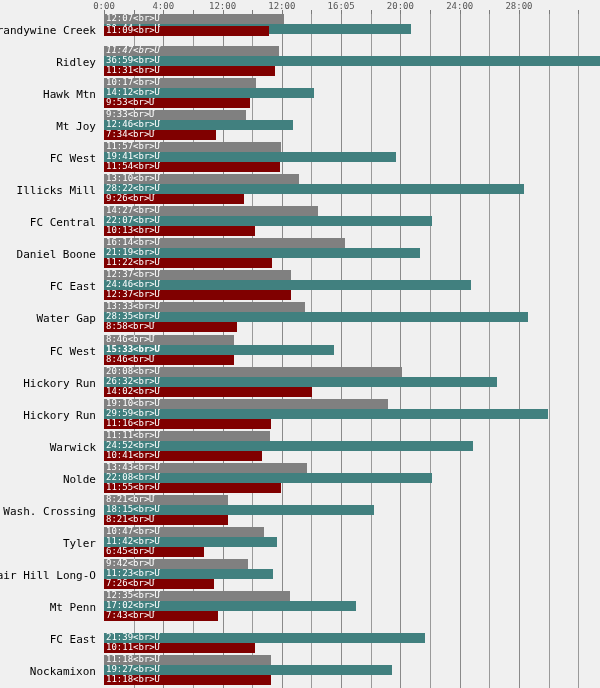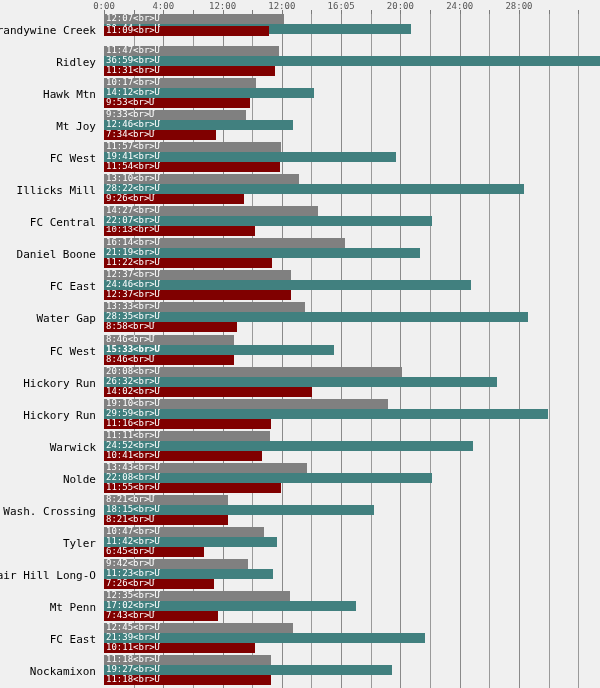--- a/index.html
+++ b/index.html
@@ -156,21 +156,21 @@
           <div class="bar teal" style="width: 307.263px;"></div>
           <div class="bar-value on-teal">20:44&lt;br&gt;Մ</div>
         </div>
         <div class="bar-row" style="top: 12px; width: 456px;">
           <div class="bar red" style="width: 165.243px;"></div>
           <div class="bar-value on-red">11:09&lt;br&gt;Մ</div>
         </div>
       </div>
       <div class="group" style="top: 46.05px; height: 30px;">
         <div class="group-label" style="top: 11px;">Ridley</div>
-        <div class="bar-row" style="top: 0px; width: 480px;">
+        <div class="bar-row" style="top: 0px; width: 480px; font-style: italic;">
           <div class="bar gray" style="width: 174.624px;"></div>
           <div class="bar-value on-gray">11:47&lt;br&gt;Մ</div>
         </div>
         <div class="bar-row" style="top: 10px; width: 496px;">
           <div class="bar teal" style="width: 548.088px;"></div>
           <div class="bar-value on-teal">36:59&lt;br&gt;Մ</div>
         </div>
         <div class="bar-row" style="top: 20px; width: 496px;">
           <div class="bar red" style="width: 170.682px;"></div>
           <div class="bar-value on-red">11:31&lt;br&gt;Մ</div>
@@ -239,21 +239,21 @@
       <div class="group" style="top: 206.3px; height: 30px;">
         <div class="group-label" style="top: 11px;">FC Central</div>
         <div class="bar-row" style="top: 0px; width: 496px;">
           <div class="bar gray" style="width: 214.149px;"></div>
           <div class="bar-value on-gray">14:27&lt;br&gt;Մ</div>
         </div>
         <div class="bar-row" style="top: 10px; width: 496px;">
           <div class="bar teal" style="width: 327.774px;"></div>
           <div class="bar-value on-teal">22:07&lt;br&gt;Մ</div>
         </div>
-        <div class="bar-row" style="top: 20px; width: 496px; font-family: Liberation Mono, monospace;">
+        <div class="bar-row" style="top: 20px; width: 496px;">
           <div class="bar red" style="width: 151.416px;"></div>
           <div class="bar-value on-red">10:13&lt;br&gt;Մ</div>
         </div>
       </div>
       <div class="group" style="top: 238.35px; height: 30px;">
         <div class="group-label" style="top: 11px;">Daniel Boone</div>
         <div class="bar-row" style="top: 0px; width: 496px;">
           <div class="bar gray" style="width: 240.573px;"></div>
           <div class="bar-value on-gray">16:14&lt;br&gt;Մ</div>
         </div>
@@ -426,24 +426,20 @@
           <div class="bar teal" style="width: 252.429px;"></div>
           <div class="bar-value on-teal">17:02&lt;br&gt;Մ</div>
         </div>
         <div class="bar-row" style="top: 20px; width: 496px;">
           <div class="bar red" style="width: 114.366px;"></div>
           <div class="bar-value on-red">7:43&lt;br&gt;Մ</div>
         </div>
       </div>
       <div class="group" style="top: 622.95px; height: 30px;">
         <div class="group-label" style="top: 11px;">FC East</div>
-        <div class="bar-row" style="top: 0px; width: 496px;">
-          <div class="bar gray" style="width: 188.955px;"></div>
-          <div class="bar-value on-gray">12:45&lt;br&gt;Մ</div>
-        </div>
         <div class="bar-row" style="top: 10px; width: 496px;">
           <div class="bar teal" style="width: 320.853px;"></div>
           <div class="bar-value on-teal">21:39&lt;br&gt;Մ</div>
         </div>
         <div class="bar-row" style="top: 20px; width: 496px;">
           <div class="bar red" style="width: 150.912px;"></div>
           <div class="bar-value on-red">10:11&lt;br&gt;Մ</div>
         </div>
       </div>
       <div class="group" style="top: 655px; height: 30px;">

